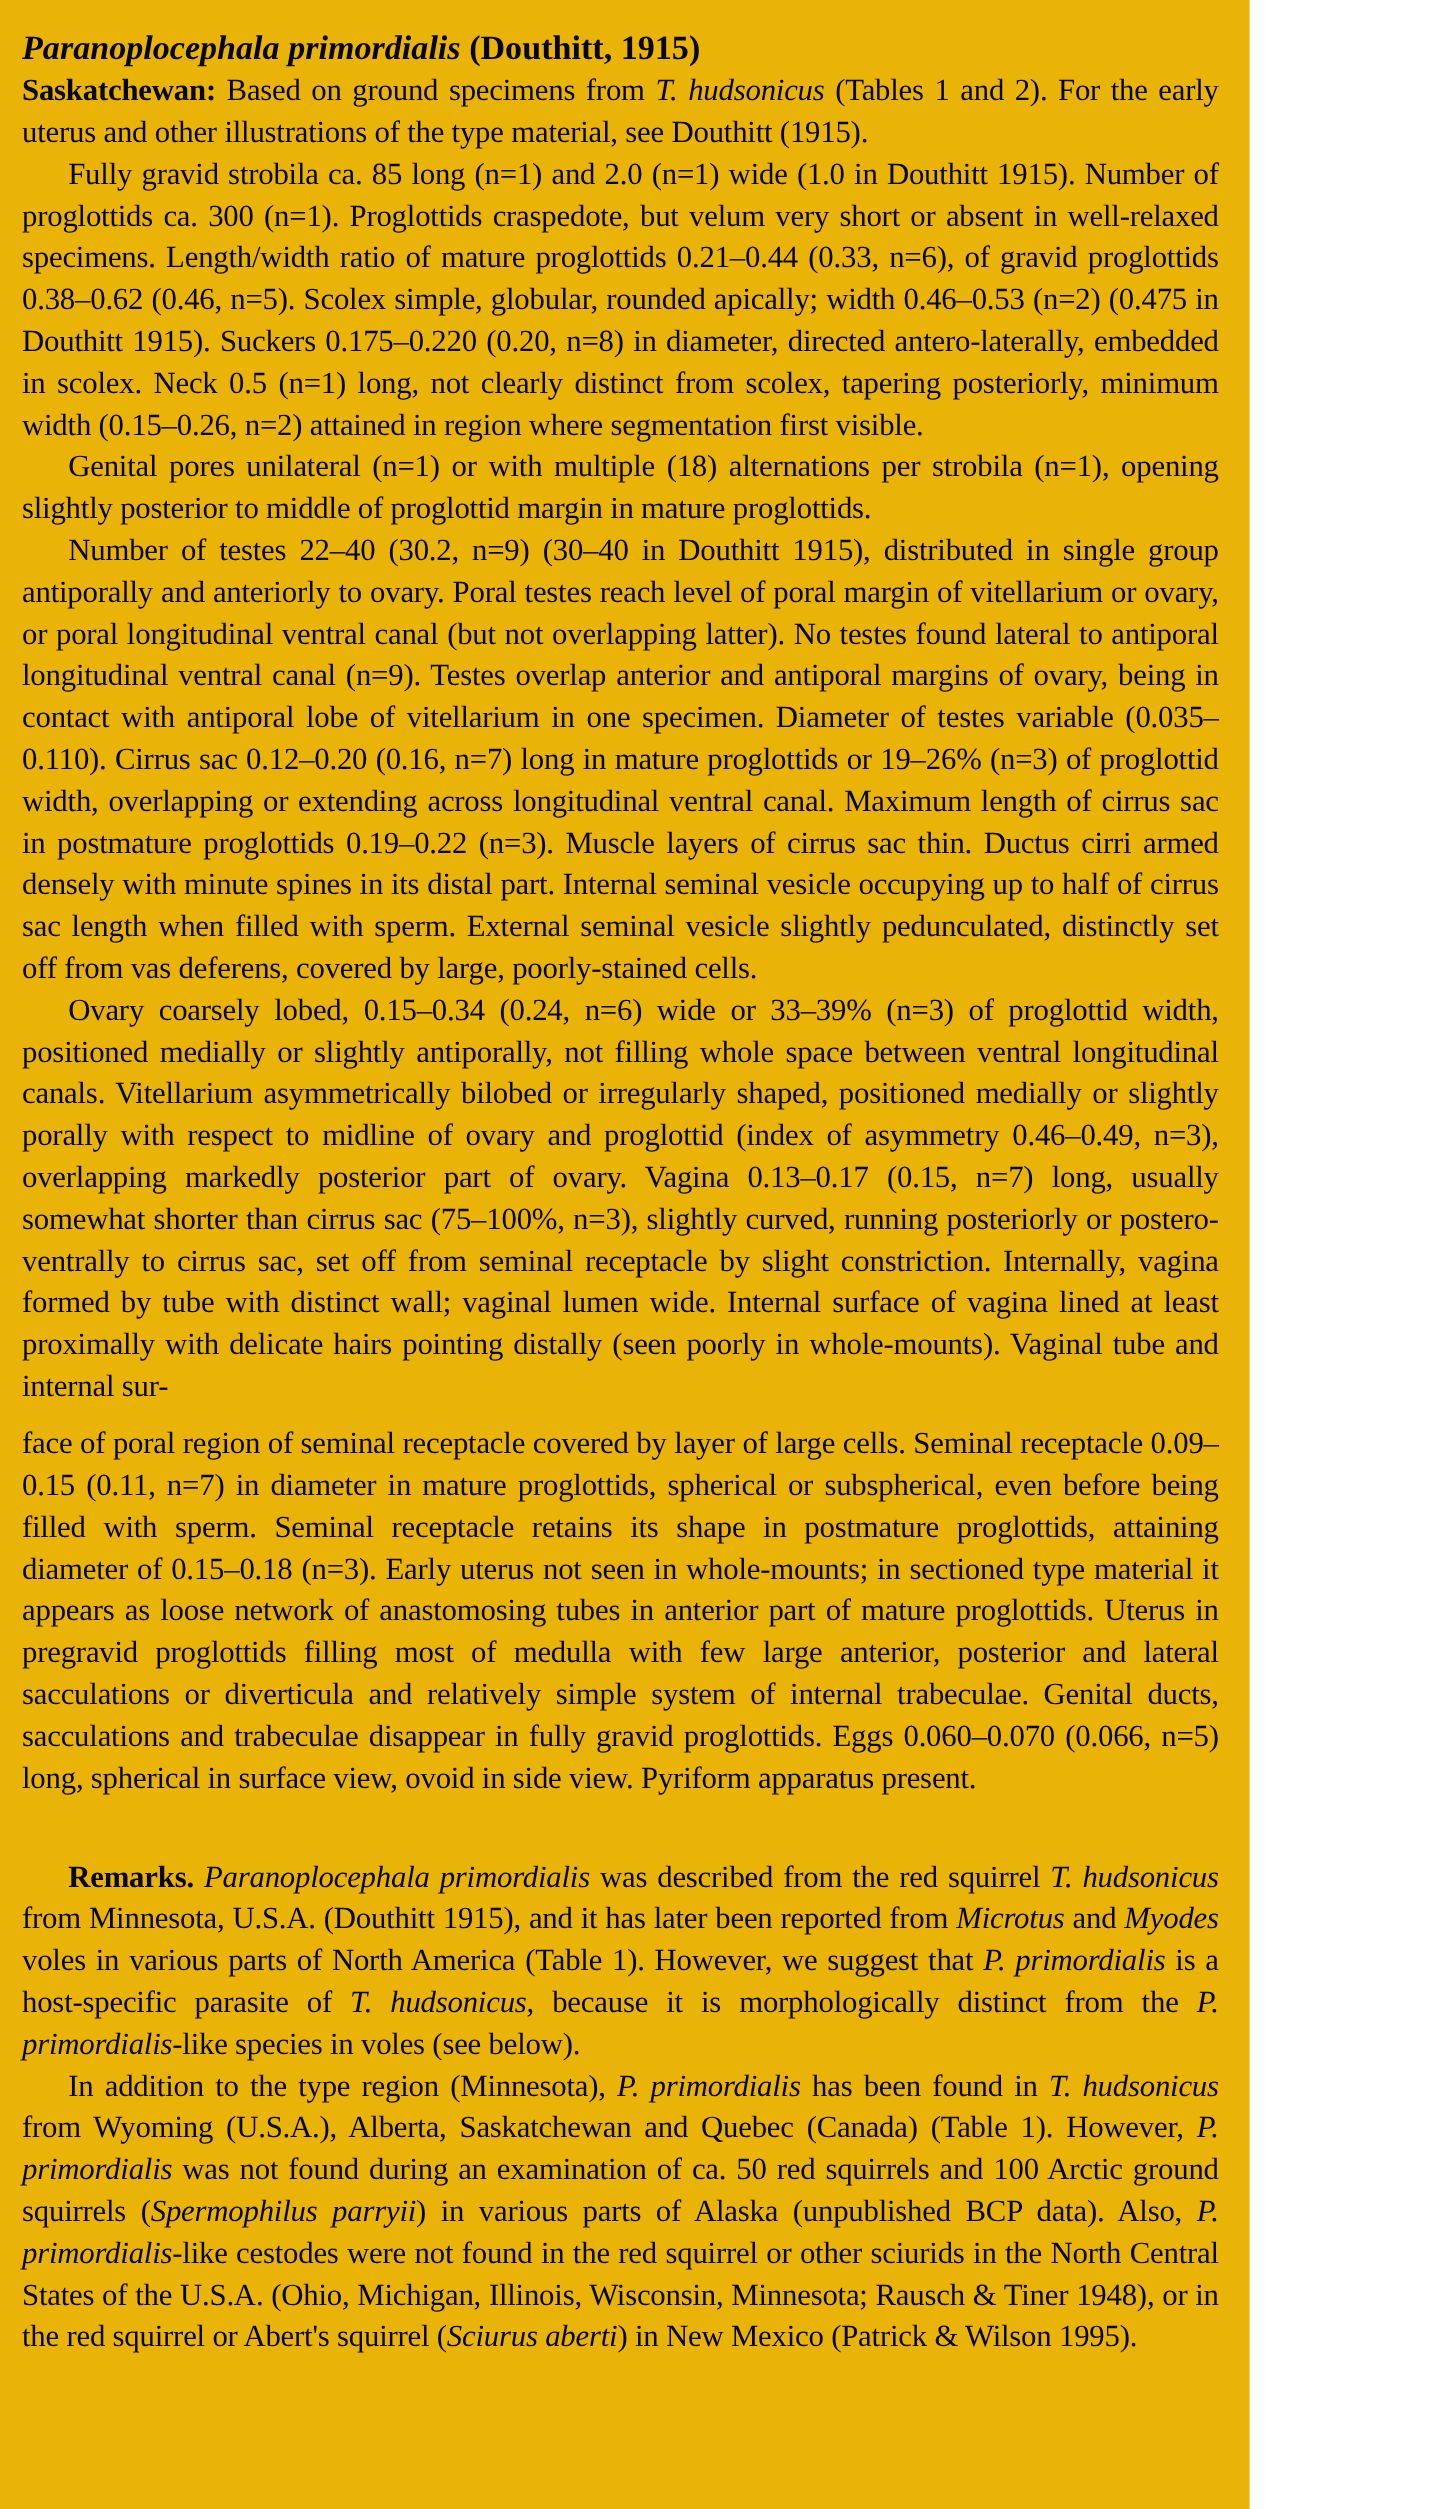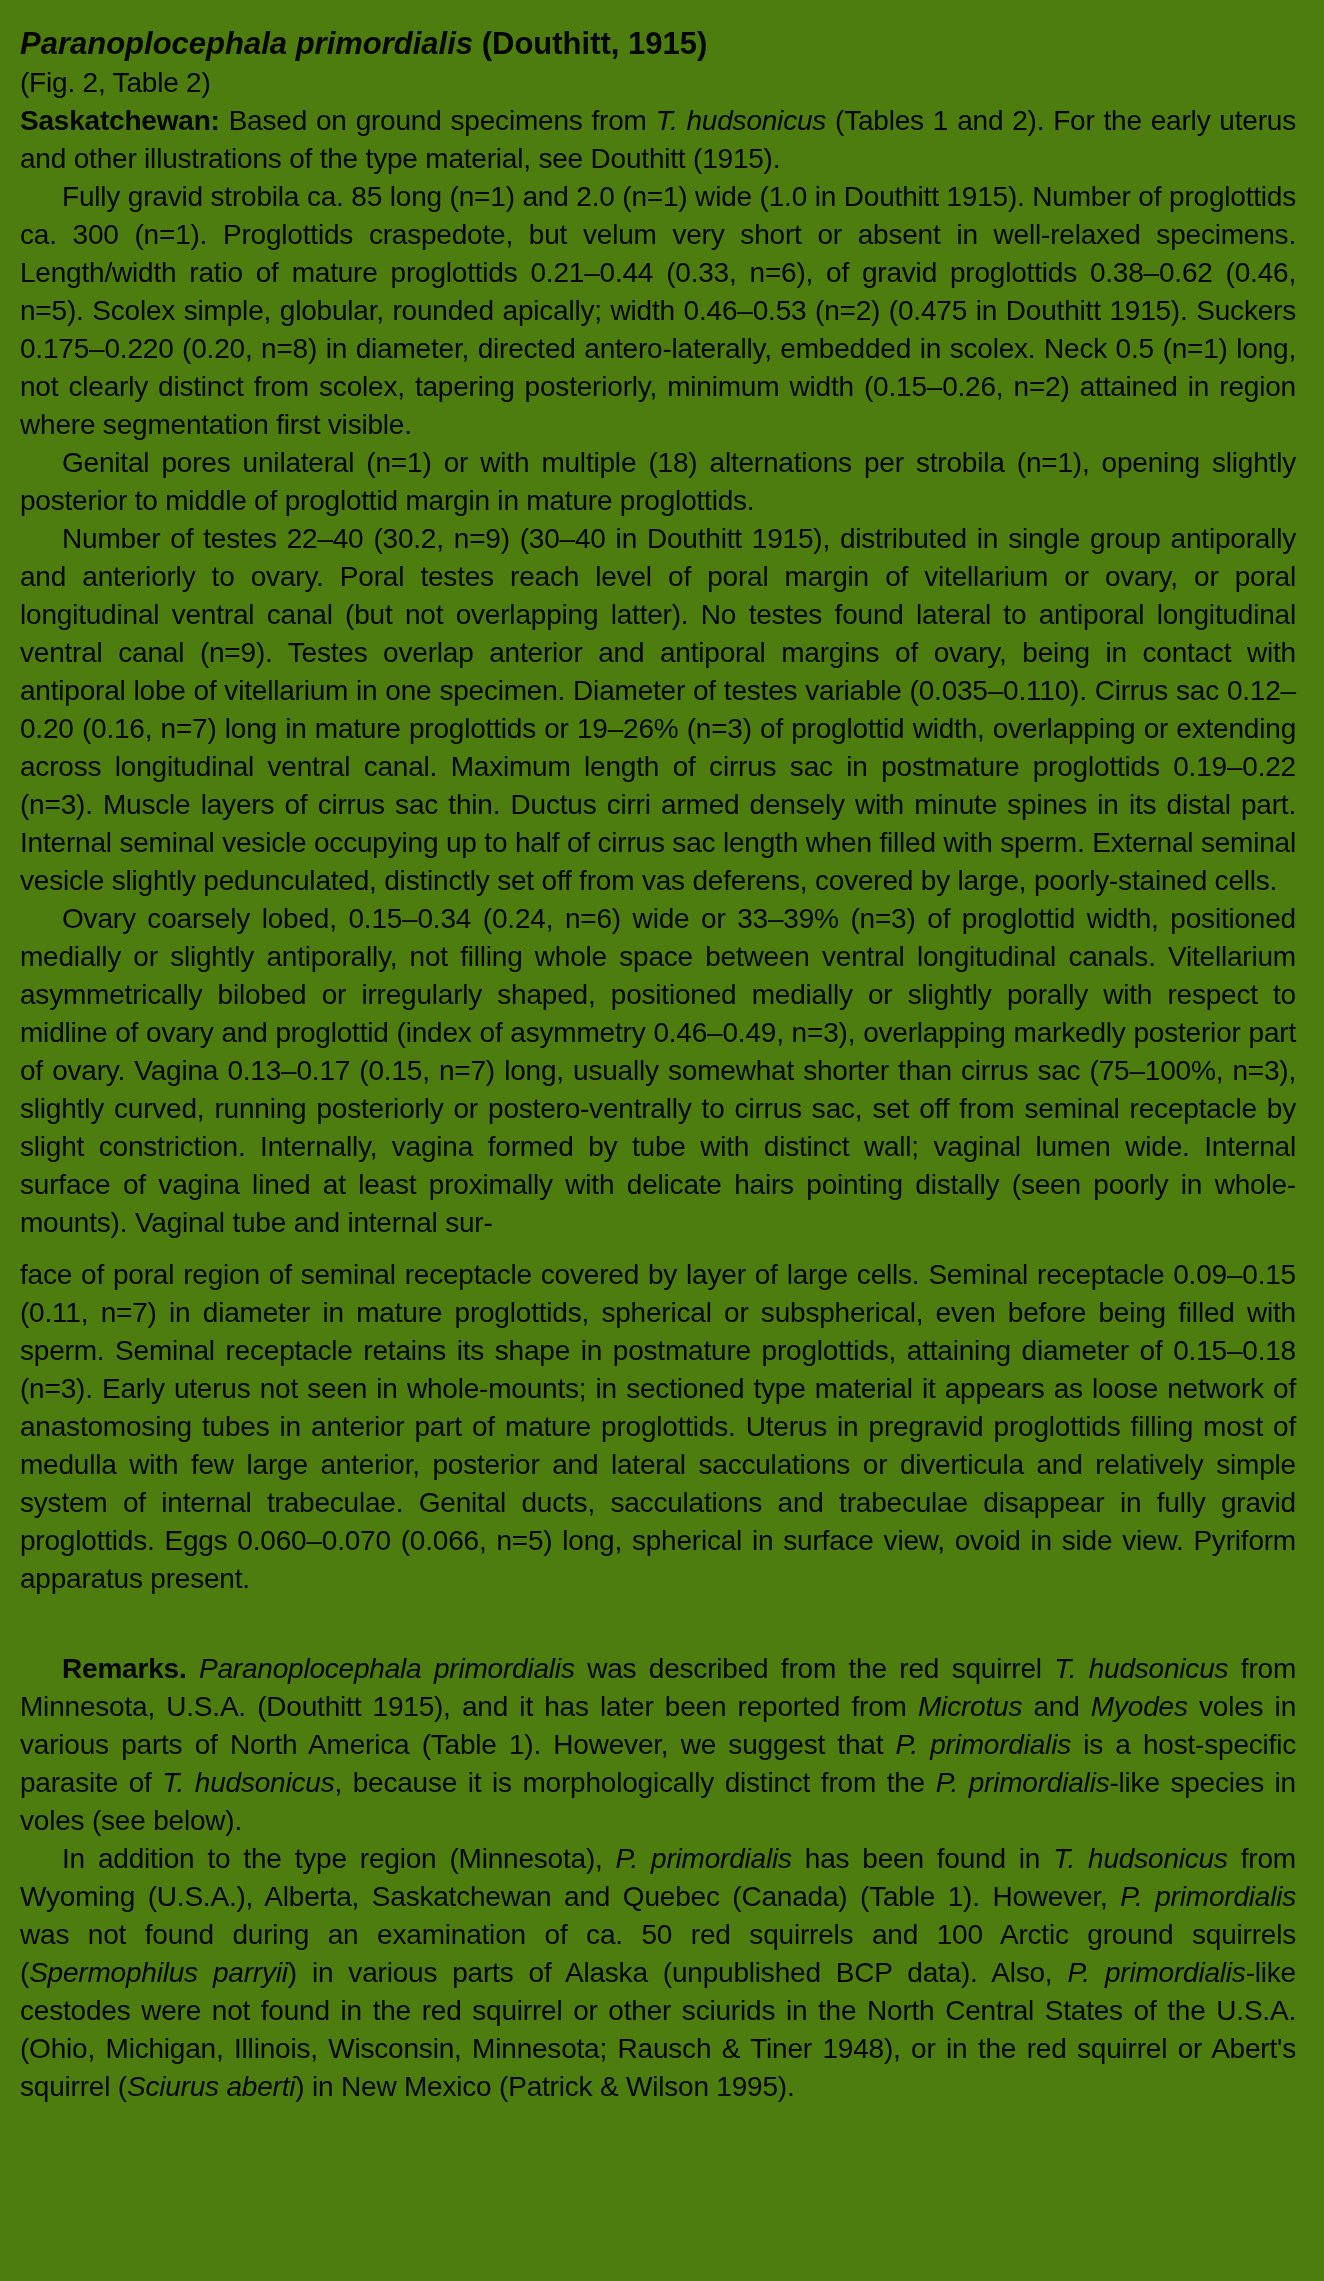--- a/index.html
+++ b/index.html
@@ -1,24 +1,24 @@
 <!DOCTYPE html>
 <html><head>
 <meta charset="utf-8">
 <style>
   * { margin: 0; padding: 0; box-sizing: border-box; }
   html, body { background: #ffffff; }
   .page {
     position: relative;
-    width: 1324px;
+    width: 1136px;
     height: 2281px;
     overflow: hidden;
-    background: #4d7c0f;
+    background: #eab308;
     color: #060606;
-    font-family: Liberation Sans, sans-serif;
+    font-family: Liberation Serif, serif;
     font-size: 28px;
     line-height: 38px;
     letter-spacing: -0.2px;
     padding: 24px 28px 0 20px;
   }
   .title {
     font-size: 31px;
     font-weight: bold;
     line-height: 40px;
     letter-spacing: 0;
@@ -34,21 +34,20 @@
   .block2 { margin-top: 14px; }
   .remarks { margin-top: 52px; }
 </style>
 </head>
 <body>
 
 <div class="page">
 
   <h1 class="title"><span class="species">Paranoplocephala primordialis</span><span class="authority"> (Douthitt, 1915)</span></h1>
 
-  <div class="figref">(Fig. 2, Table 2)</div>
 
 
   <p class="para"><span style="font-weight: bold;">Saskatchewan:</span><span> Based on ground specimens from </span><span style="font-style: italic;">T. hudsonicus</span><span> (Tables 1 and 2). For the early uterus and other illustrations of the type material, see Douthitt (1915).</span></p>
 
   <p class="para indent"><span>Fully gravid strobila ca. 85 long (n=1) and 2.0 (n=1) wide (1.0 in Douthitt 1915). Number of proglottids ca. 300 (n=1). Proglottids craspedote, but velum very short or absent in well-relaxed specimens. Length/width ratio of mature proglottids 0.21–0.44 (0.33, n=6), of gravid proglottids 0.38–0.62 (0.46, n=5). Scolex simple, globular, rounded apically; width 0.46–0.53 (n=2) (0.475 in Douthitt 1915). Suckers 0.175–0.220 (0.20, n=8) in diameter, directed antero-laterally, embedded in scolex. Neck 0.5 (n=1) long, not clearly distinct from scolex, tapering posteriorly, minimum width (0.15–0.26, n=2) attained in region where segmentation first visible.</span></p>
 
   <p class="para indent"><span>Genital pores unilateral (n=1) or with multiple (18) alternations per strobila (n=1), opening slightly posterior to middle of proglottid margin in mature proglottids.</span></p>
 
 
   <p class="para indent"><span>Number of testes 22–40 (30.2, n=9) (30–40 in Douthitt 1915), distributed in single group antiporally and anteriorly to ovary. Poral testes reach level of poral margin of vitellarium or ovary, or poral longitudinal ventral canal (but not overlapping latter). No testes found lateral to antiporal longitudinal ventral canal (n=9). Testes overlap anterior and antiporal margins of ovary, being in contact with antiporal lobe of vitellarium in one specimen. Diameter of testes variable (0.035–0.110). Cirrus sac 0.12–0.20 (0.16, n=7) long in mature proglottids or 19–26% (n=3) of proglottid width, overlapping or extending across longitudinal ventral canal. Maximum length of cirrus sac in postmature proglottids 0.19–0.22 (n=3). Muscle layers of cirrus sac thin. Ductus cirri armed densely with minute spines in its distal part. Internal seminal vesicle occupying up to half of cirrus sac length when filled with sperm. External seminal vesicle slightly pedunculated, distinctly set off from vas deferens, covered by large, poorly-stained cells.</span></p>

